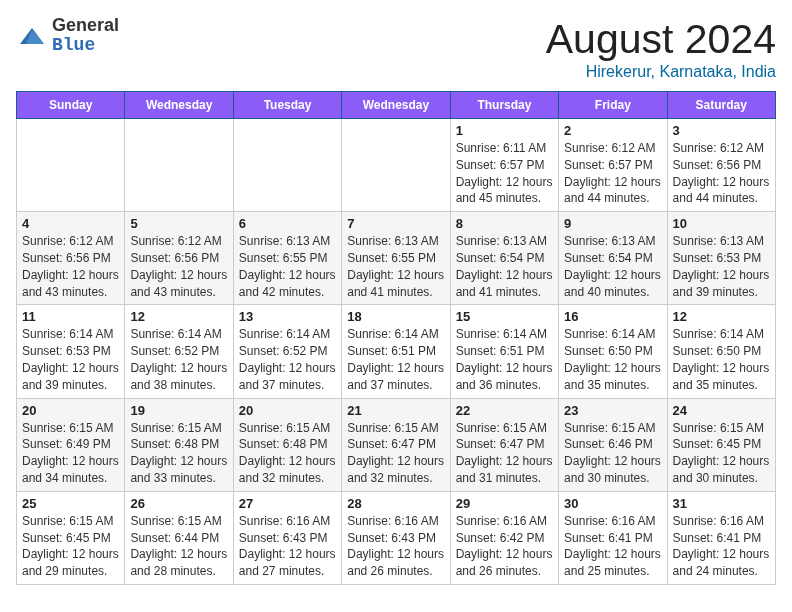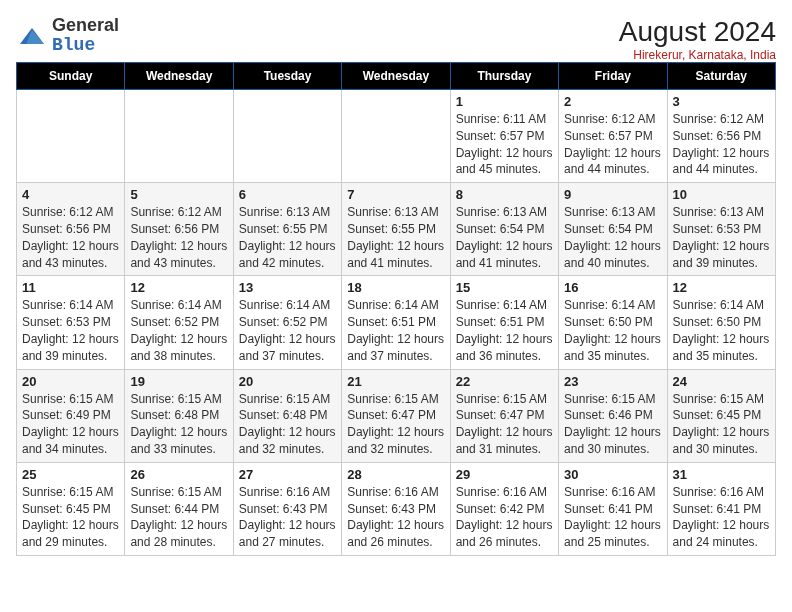--- a/index.html
+++ b/index.html
@@ -7,20 +7,21 @@
       font-family: Arial, sans-serif;
       background: #fff;
       width: 792px;
       min-height: 612px;
       padding: 16px;
     }
     .header-area {
       display: flex;
       justify-content: space-between;
       align-items: flex-start;
+      margin-bottom: 10px;
     }
     .logo {
       display: flex;
       align-items: center;
       gap: 4px;
     }
     .logo-text {
       font-size: 18px;
       font-weight: bold;
       line-height: 1.1;
@@ -28,35 +29,35 @@
     .logo-text .general { color: #333; }
     .logo-text .blue { color: #2e6db4; font-family: Liberation Mono, monospace; }
     .logo-icon {
       width: 32px;
       height: 32px;
     }
     .title-area {
       text-align: right;
     }
     .main-title {
-      font-size: 28px;
+      font-size: 41px;
       font-weight: normal;
       color: #222;
     }
     .subtitle {
-      font-size: 12px;
-      color: #b91c1c;
+      font-size: 16px;
+      color: #0369a1;
     }
     table {
       width: 100%;
       border-collapse: collapse;
       font-size: 11px;
     }
     .day-header {
-      background-color: #000000;
+      background-color: #8b5cf6;
       color: #fff;
       text-align: center;
       padding: 6px 4px;
       font-size: 12px;
       font-weight: bold;
     }
     td {
       border: 1px solid #ccc;
       vertical-align: top;
       padding: 4px 5px;

